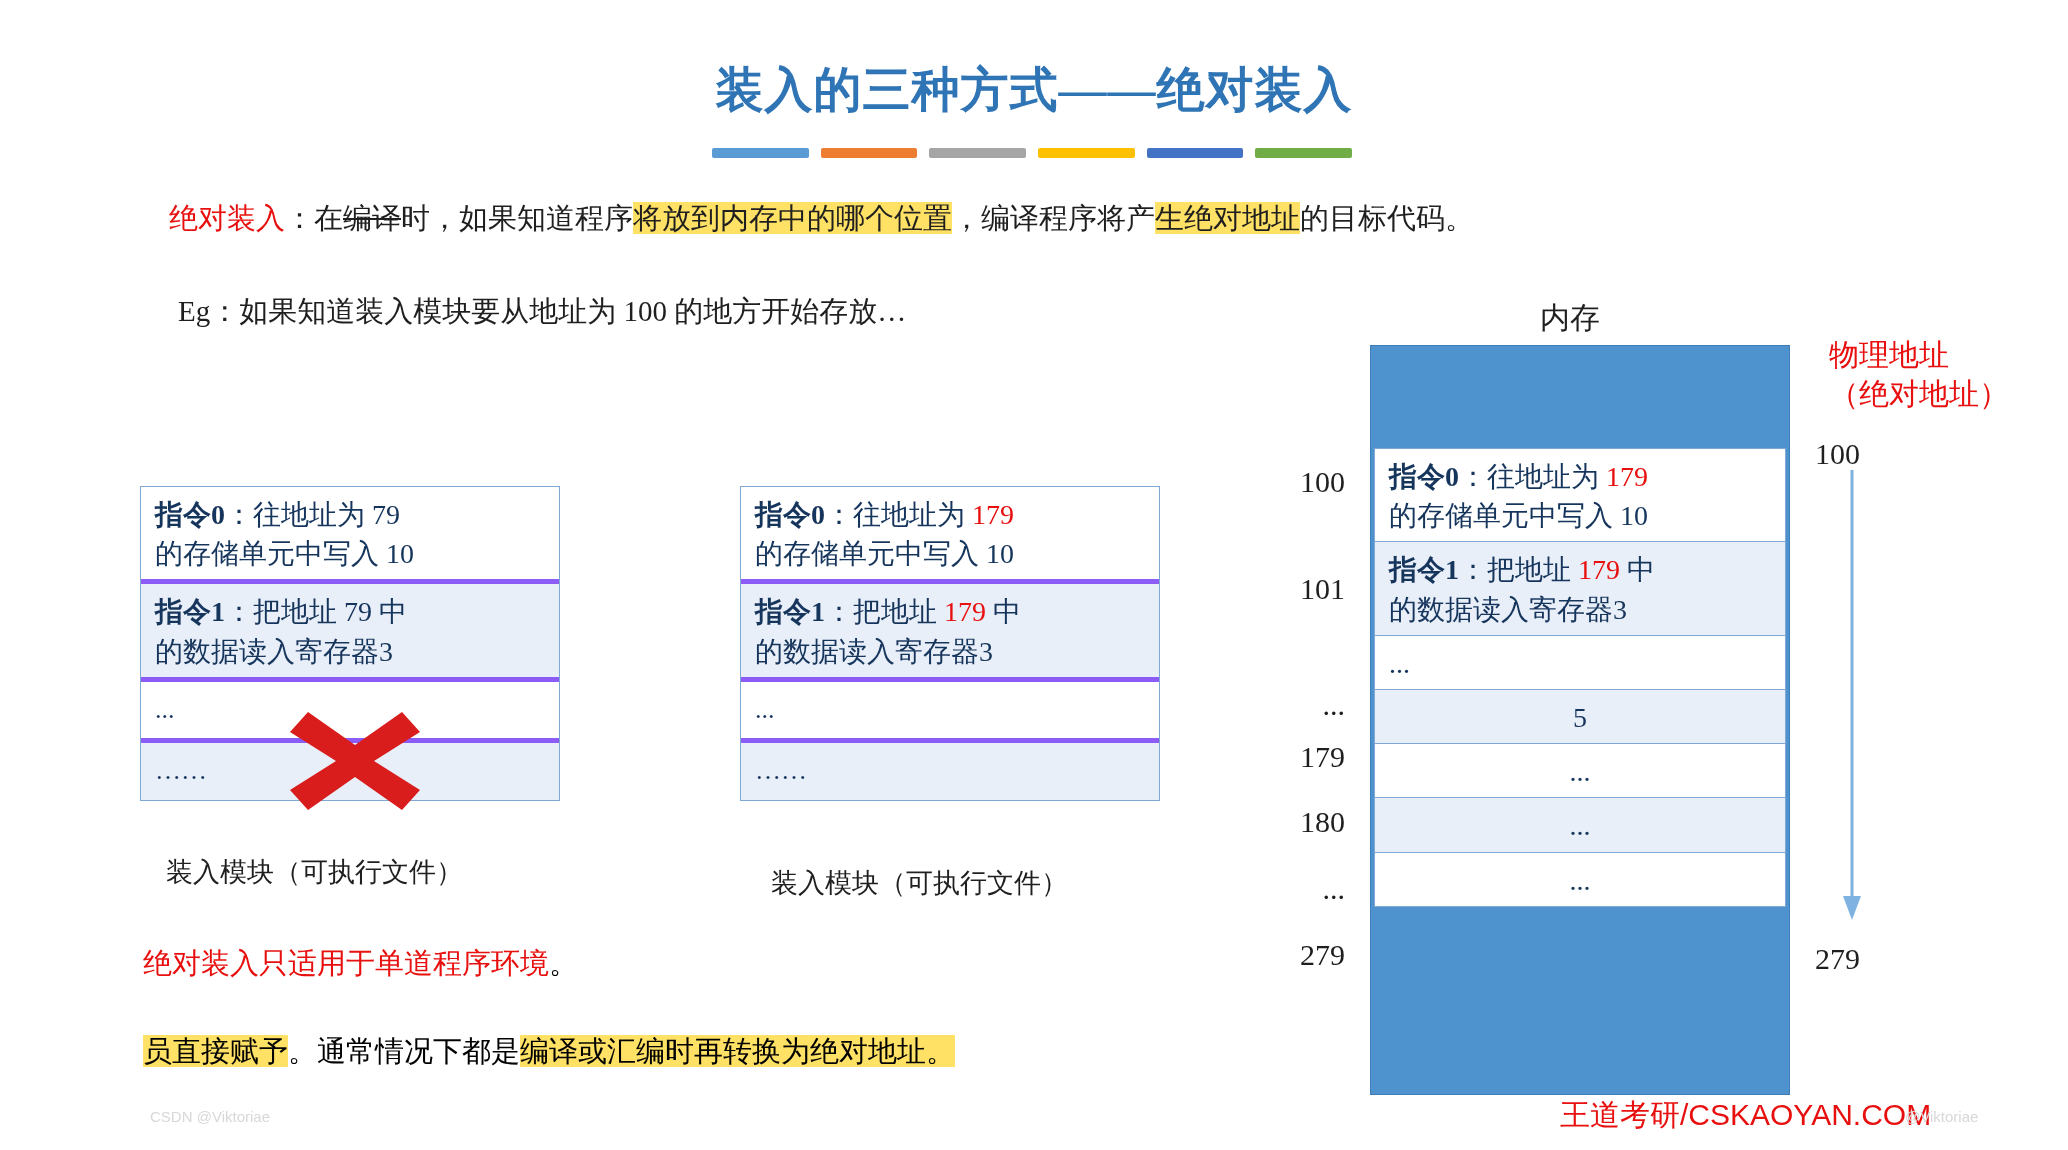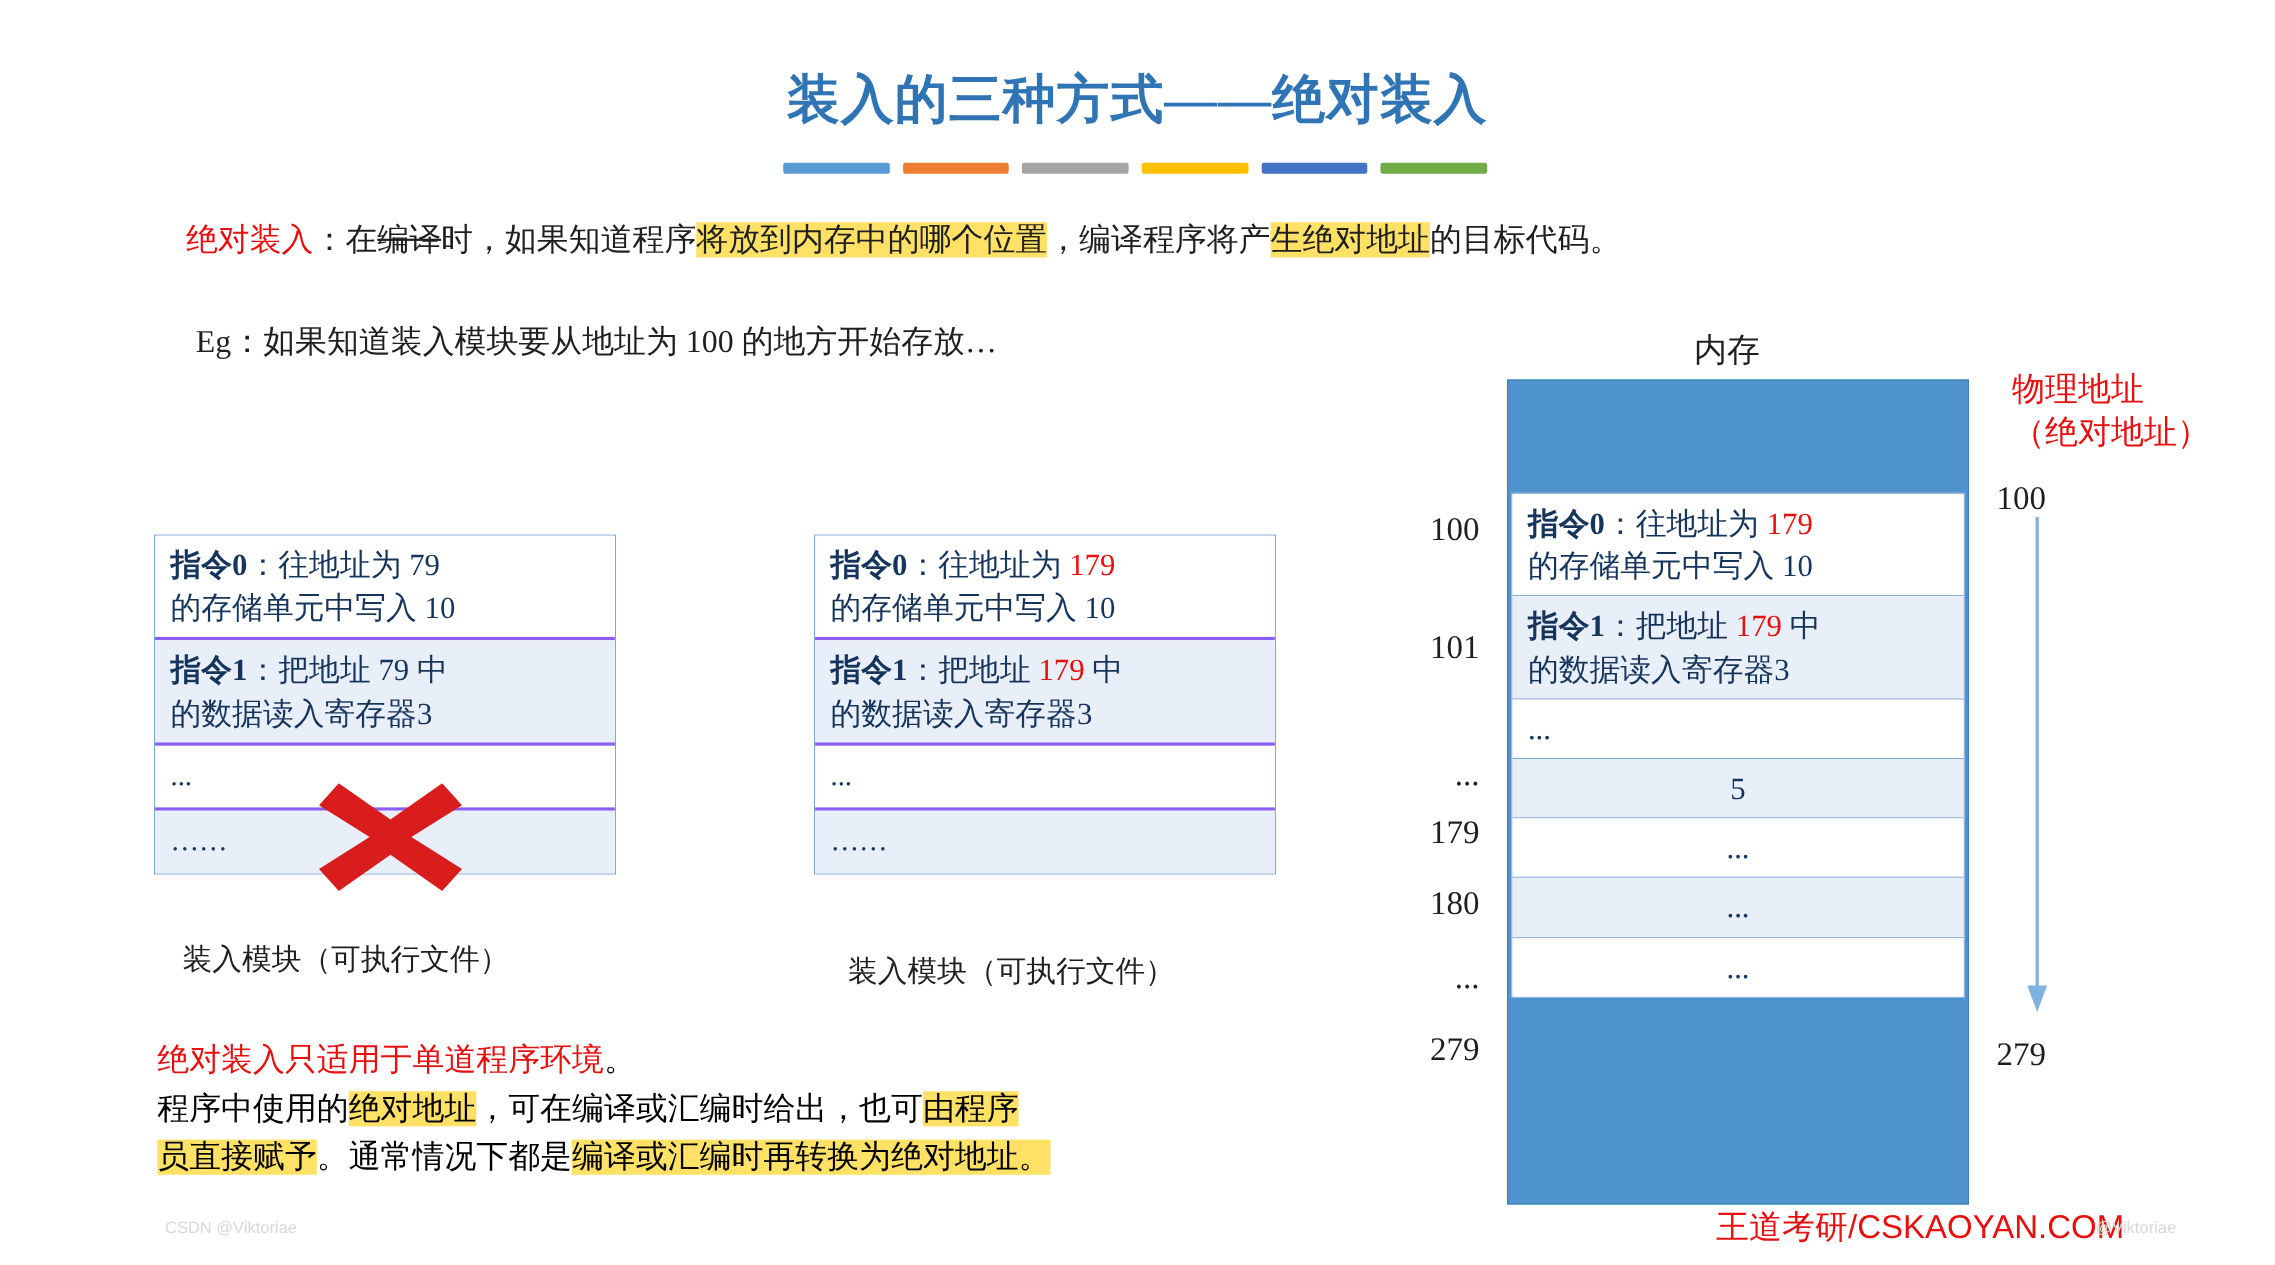--- a/index.html
+++ b/index.html
@@ -97,21 +97,21 @@
     border-top: 56px solid #72b352;
   }
 
   
   .mod {
     position: absolute;
     border: 1px solid #7fa8d4;
     box-sizing: border-box;
   }
   .mod .row {
-    border-bottom: 3px solid #8b5cf6;
+    border-bottom: 5px solid #8b5cf6;
     box-sizing: border-box;
     padding: 8px 14px 6px 14px;
     font-size: 28px;
     color: #16355c;
     line-height: 1.4;
     background: #ffffff;
   }
   .mod .row:last-child { border-bottom: none; }
   .mod .row.alt { background: #e9eff8; }
   .mod .row b { font-weight: bold; }
@@ -269,21 +269,20 @@
 
   <div class="mod" id="mod2">
     <div class="row"><b>指令0</b><span>：往地址为 </span><span class="rd">179</span><span></span><br><span>的存储单元中写入 10</span></div>
     <div class="row alt"><b>指令1</b><span>：把地址 </span><span class="rd">179</span><span> 中</span><br><span>的数据读入寄存器3</span></div>
     <div class="row small"><span>...</span></div>
     <div class="row small alt"><span>……</span></div>
   </div>
   <div class="mod-caption" id="cap2">装入模块（可执行文件）</div>
 
   <div id="b1"><span class="red">绝对装入</span><span class="red">只适用于单道程序环境</span><span>。</span></div>
-  <div id="b2"><span>程序中使用的</span><span class="hl-y">绝对地址</span><span>，可在编译或汇编时给出，也可</span><span class="hl-y">由程序</span></div>
   <div id="b3"><span class="hl-y">员直接赋予</span><span>。通常情况下都是</span><span class="hl-y">编译或汇编时再转换为绝对地址。</span></div>
 
   <div class="mem-label">内存</div>
   <div class="mem-outer"></div>
 
   <div class="mem-inner">
     <div class="mrow"><b>指令0</b><span>：往地址为 </span><span class="rd">179</span><br><span>的存储单元中写入 10</span></div>
     <div class="mrow alt"><b>指令1</b><span>：把地址 </span><span class="rd">179</span><span> 中</span><br><span>的数据读入寄存器3</span></div>
     <div class="mrow"><span>...</span></div>
     <div class="mrow alt center"><span>5</span></div>

